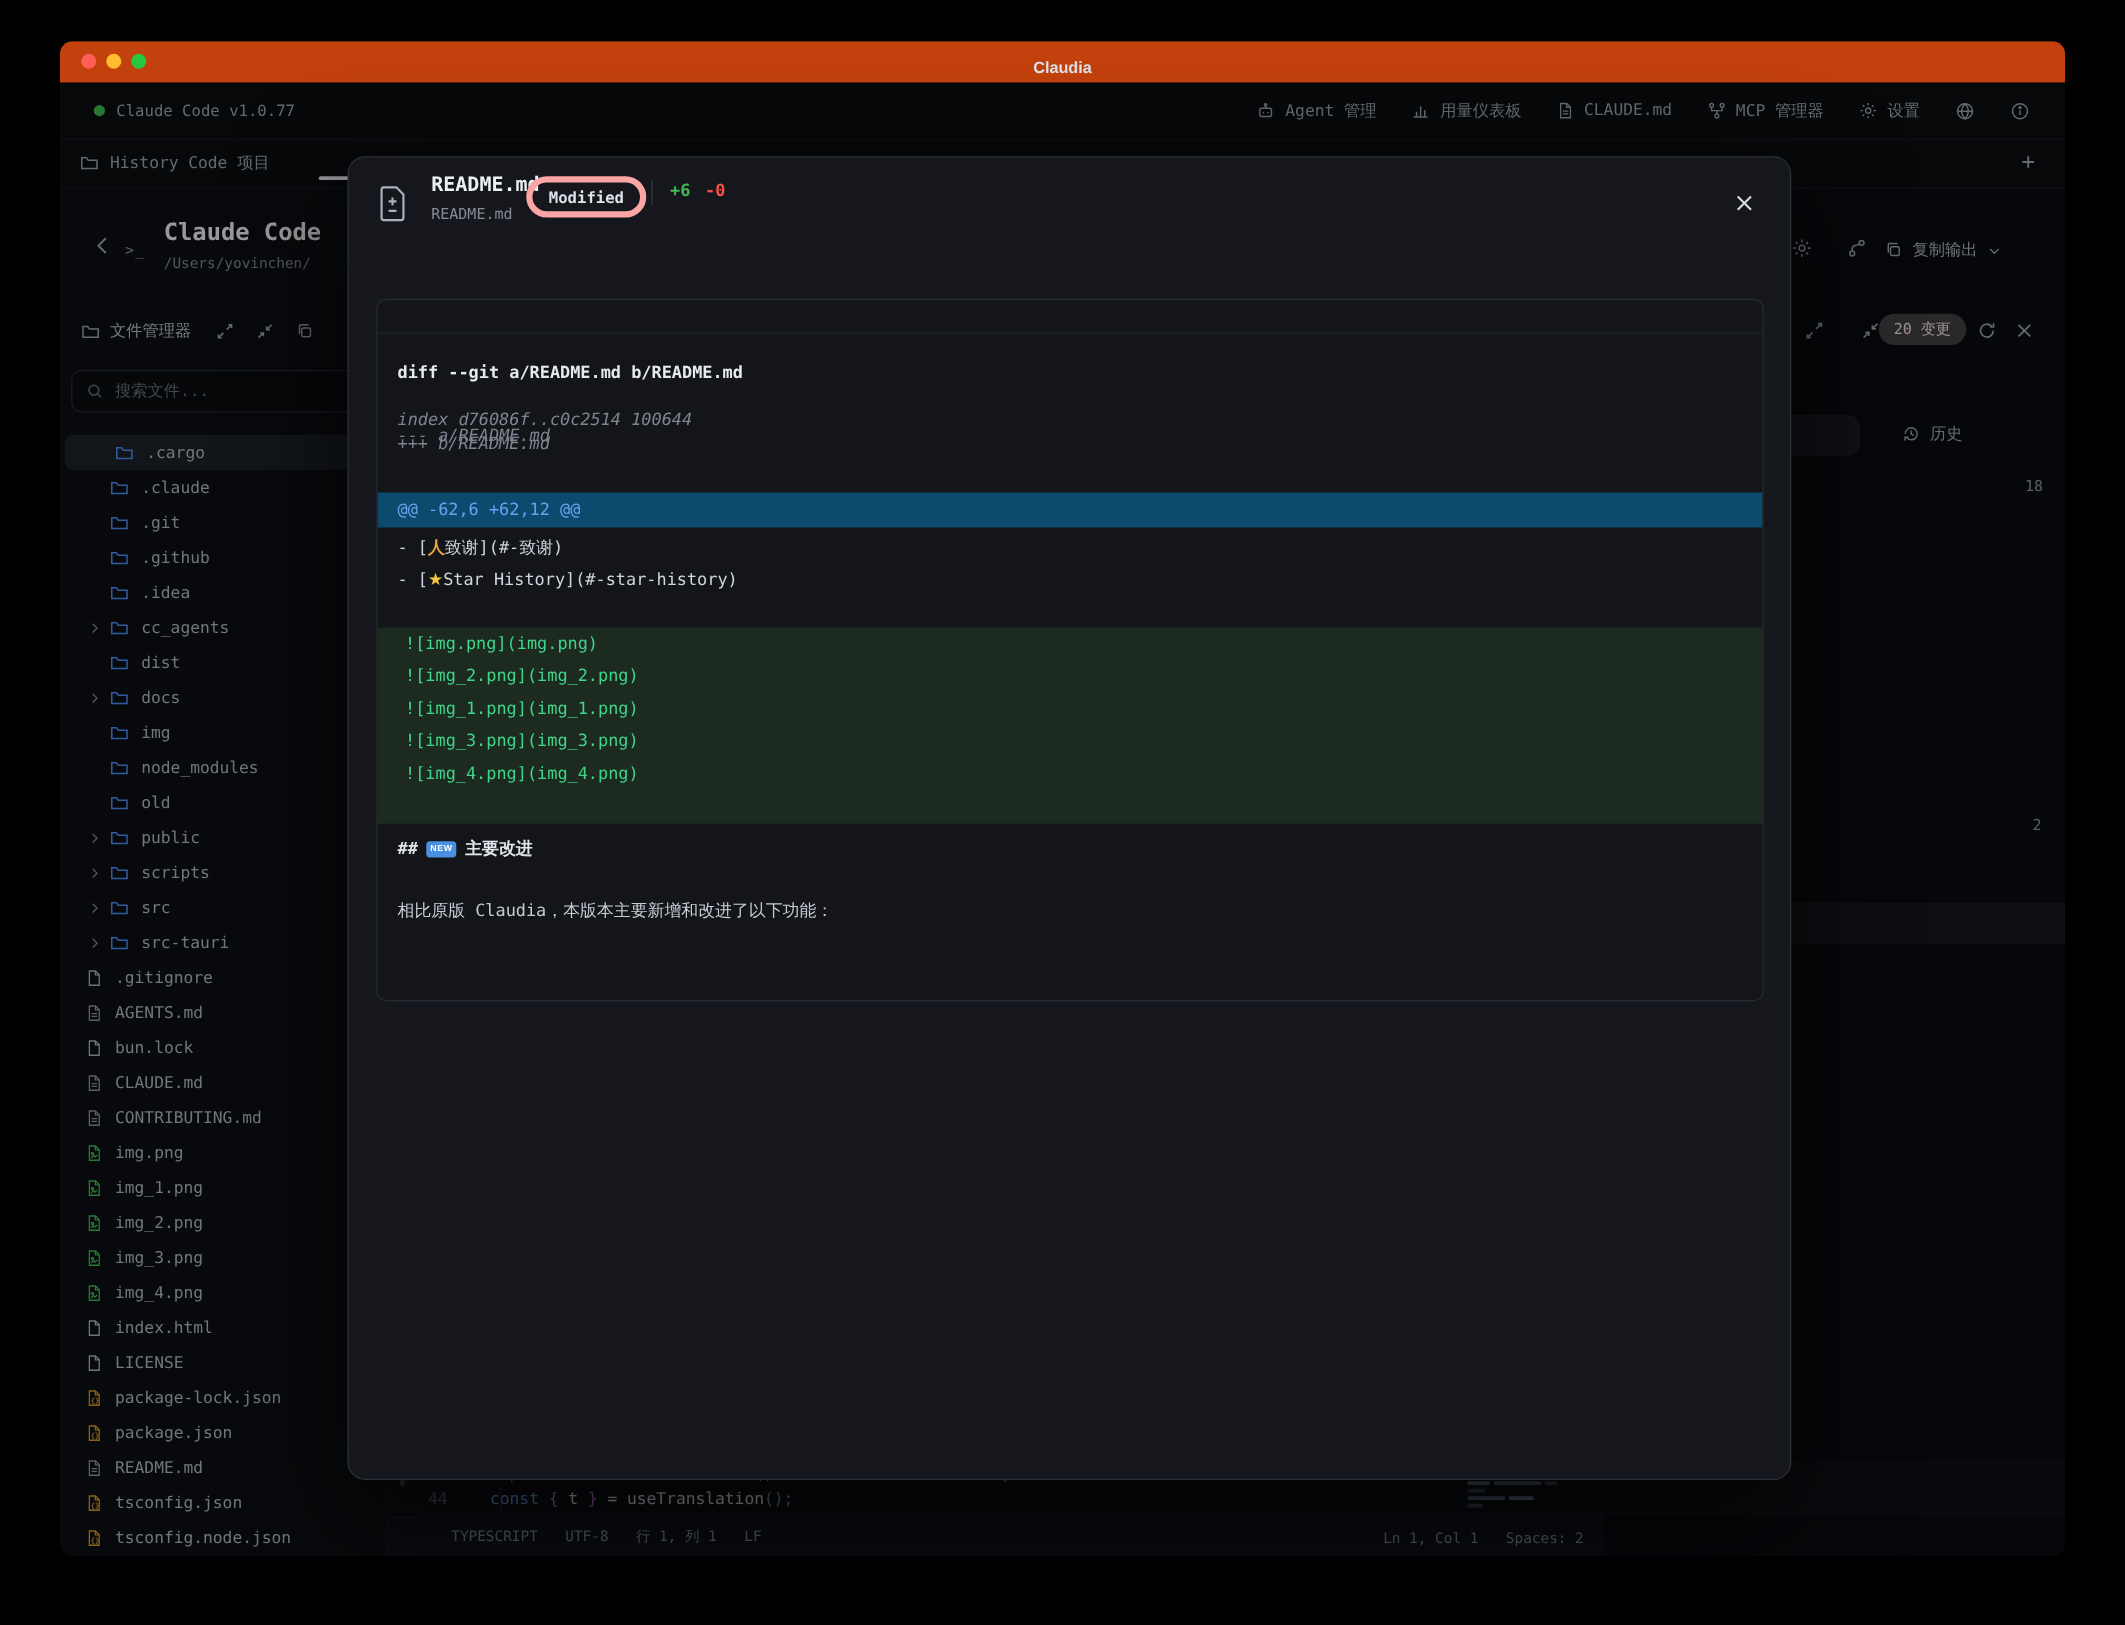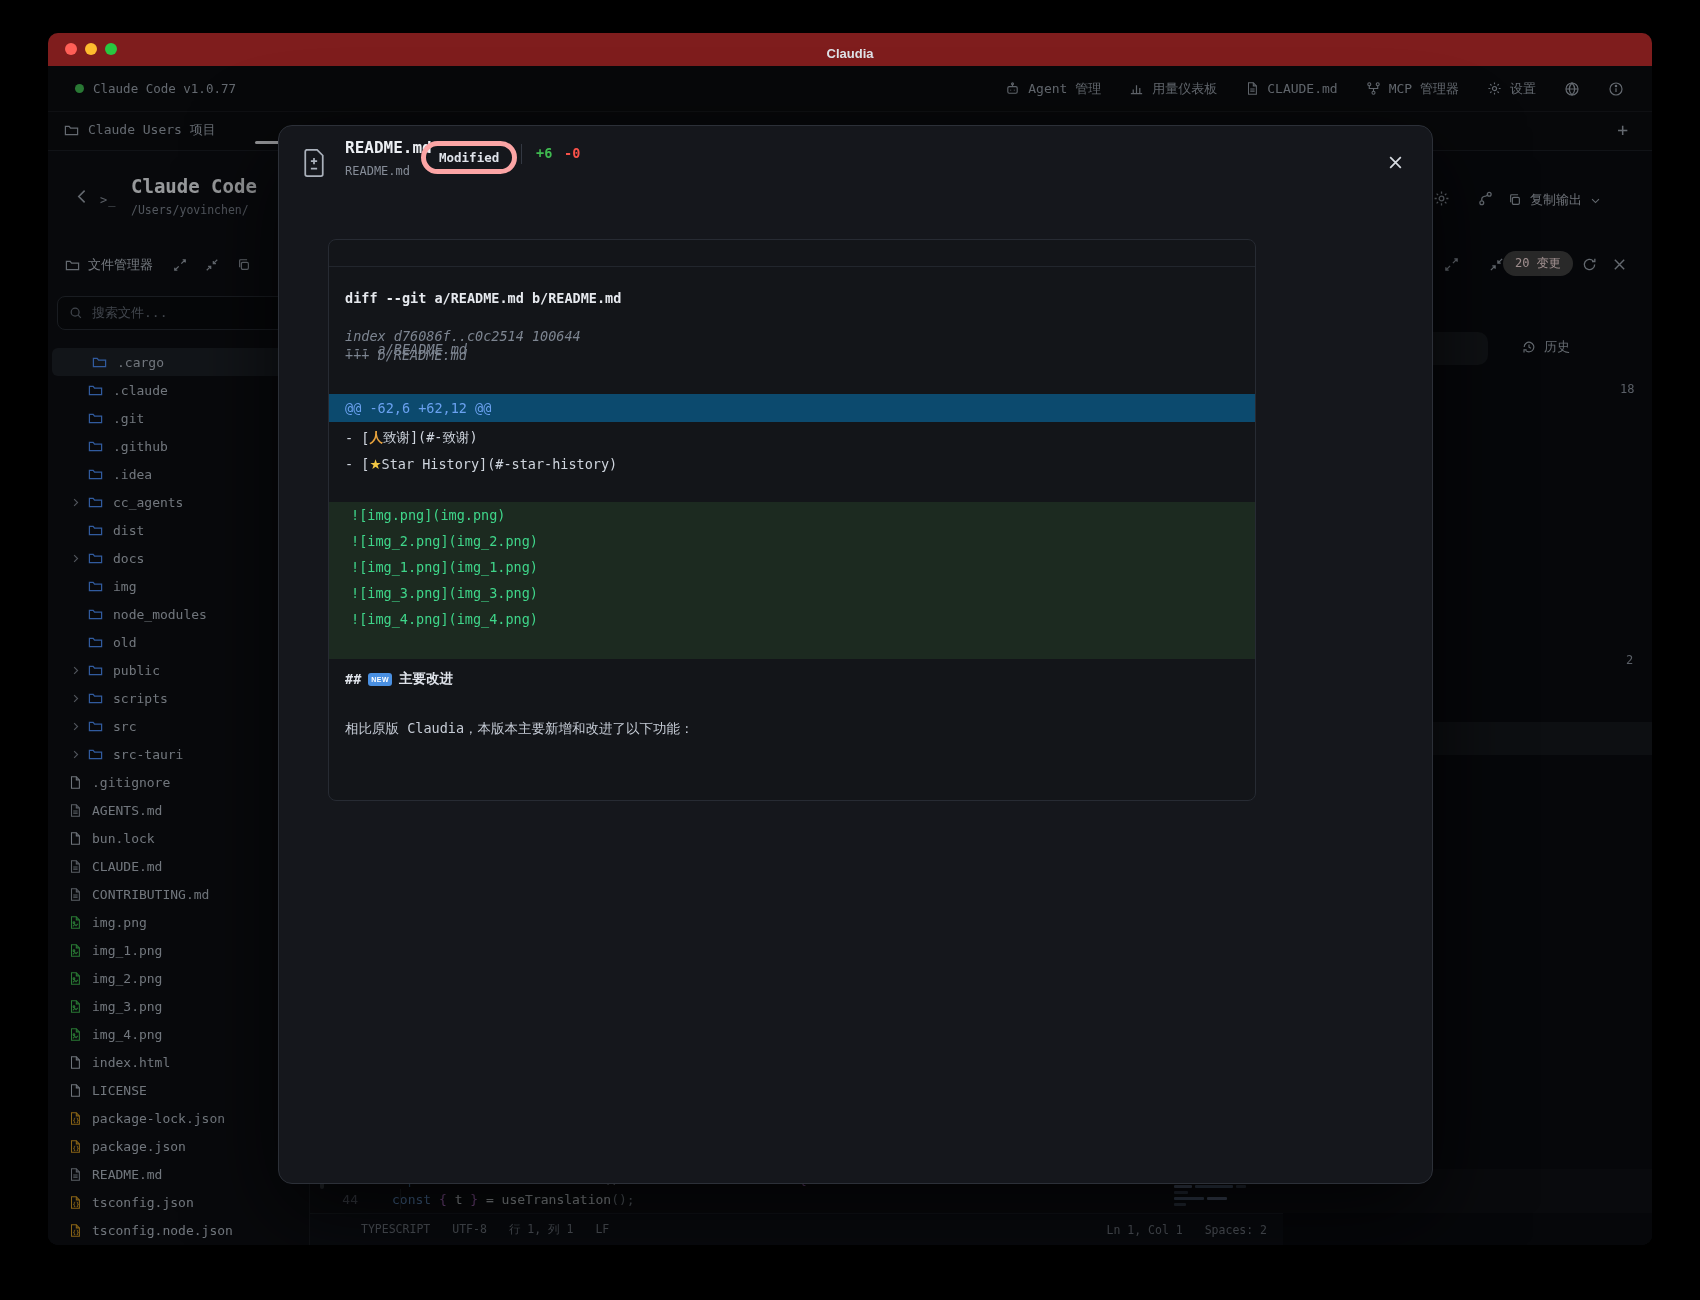--- a/index.html
+++ b/index.html
@@ -3,21 +3,21 @@
 <meta charset="utf-8">
 <style>
   * { margin:0; padding:0; box-sizing:border-box; }
   html,body { background:#000; width:1700px; height:1300px; overflow:hidden;
     font-family:"DejaVu Sans Mono", monospace; }
   .desktop { position:relative; width:1700px; height:1300px; background:#000; }
   .window { position:absolute; left:48px; top:33px; width:1604px; height:1212px;
     background:#0c0e12; border-radius:10px; overflow:hidden; }
 
   
-  .titlebar { position:absolute; left:0; top:0; right:0; height:40px; background:#7f1d1d;
+  .titlebar { position:absolute; left:0; top:0; right:0; height:40px; background:#c2410c;
     display:flex; align-items:center; justify-content:center; }
   .lights { position:absolute; left:17px; top:10px; display:flex; gap:8px; }
   .light { width:12px; height:12px; border-radius:50%; }
   .window-title { color:#dfe3e8; font-size:13px; font-weight:bold; font-family:"Liberation Sans",sans-serif; }
 
   
   .appheader { position:absolute; left:0; top:33px; right:0; height:46px; background:#0b0d10;
     border-bottom:1px solid #17191e; display:flex; align-items:center; }
   .version { display:flex; align-items:center; gap:9px; margin-left:27px; color:#9aa2ac; font-size:12.5px; }
   .gdot { width:9px; height:9px; border-radius:50%; }
@@ -91,22 +91,22 @@
   .m-icon { position:absolute; left:22px; top:22px; color:#aab1bb; }
   .m-title { position:absolute; left:66px; top:12px; color:#eceff3; font-size:16px; font-weight:bold; }
   .m-sub { position:absolute; left:66px; top:38px; color:#858c97; font-size:12px; }
   .m-badge { position:absolute; left:142px; top:15px; border:5px solid #fca5a5; border-radius:999px;
     padding:4px 13px; color:#dfe3ea; font-size:12.5px; font-weight:bold; }
   .m-sep { position:absolute; left:242px; top:18px; width:1px; height:20px; background:#333842; }
   .m-add { position:absolute; left:257px; top:19px; font-size:13.5px; font-weight:bold; }
   .m-del { position:absolute; left:285px; top:19px; font-size:13.5px; font-weight:bold; }
   .m-close { position:absolute; right:28px; top:28px; color:#d7dbe1; cursor:default; }
 
-  .diff-panel { position:absolute; left:22px; top:113px; width:928px; height:562px; background:#131519;
-    border:1px solid #272b33; border-radius:8px; overflow:hidden;margin-left:27px; }
+  .diff-panel { position:absolute; left:22px; top:113px; width:1110px; height:562px; background:#131519;
+    border:1px solid #272b33; border-radius:8px; overflow:hidden; }
   .dp-divider { position:absolute; left:0; top:26px; right:0; height:1px; background:#22262d; }
   .d-abs { position:absolute; left:0; right:0; display:flex; align-items:center; font-size:13.5px; }
   .d-pad { padding-left:16px; }
   .diff-header { top:47px; height:22px; color:#e6e9ee; font-weight:bold; }
   .diff-meta { color:#7d8591; font-style:italic; height:20px; }
   .diff-hunk { top:154px; height:28px; background:#0c4a6e; color:#6aa1f0; }
   .diff-ctx { height:26px; color:#cfd5de; }
   .green-block { position:absolute; left:0; right:0; top:262px; height:157px; background:#1c2a20; }
   .diff-add { height:26px; color:#3fd68a; padding-left:22px; }
   .diff-heading { top:426px; height:26px; color:#dfe3ea; font-weight:bold; gap:7px; }
@@ -201,21 +201,21 @@
         </div>
     </div>
 
     <div class="tabbar">
       <div class="tab">
         <span class="iconbtn">
             <svg width="15" height="15" viewBox="0 0 16 16" fill="none" stroke="currentColor" stroke-width="1.3">
               <path d="M1.5 3.5h4l1.5 2h7.5v7h-13z"></path>
             </svg>
           </span>
-        <span>Claude Users 项目</span>
+        <span>History Code 项目</span>
       </div>
       <div class="tab-underline"></div>
       <div class="newtab">+</div>
     </div>
 
     <div class="sidebar">
       <span class="back-arrow"><svg width="17" height="17" viewBox="0 0 16 16" fill="none" stroke="currentColor" stroke-width="1.5">
             <path d="M10 2.5 4.5 8 10 13.5"></path>
           </svg></span>
       <span class="prompt">&gt;_</span>

